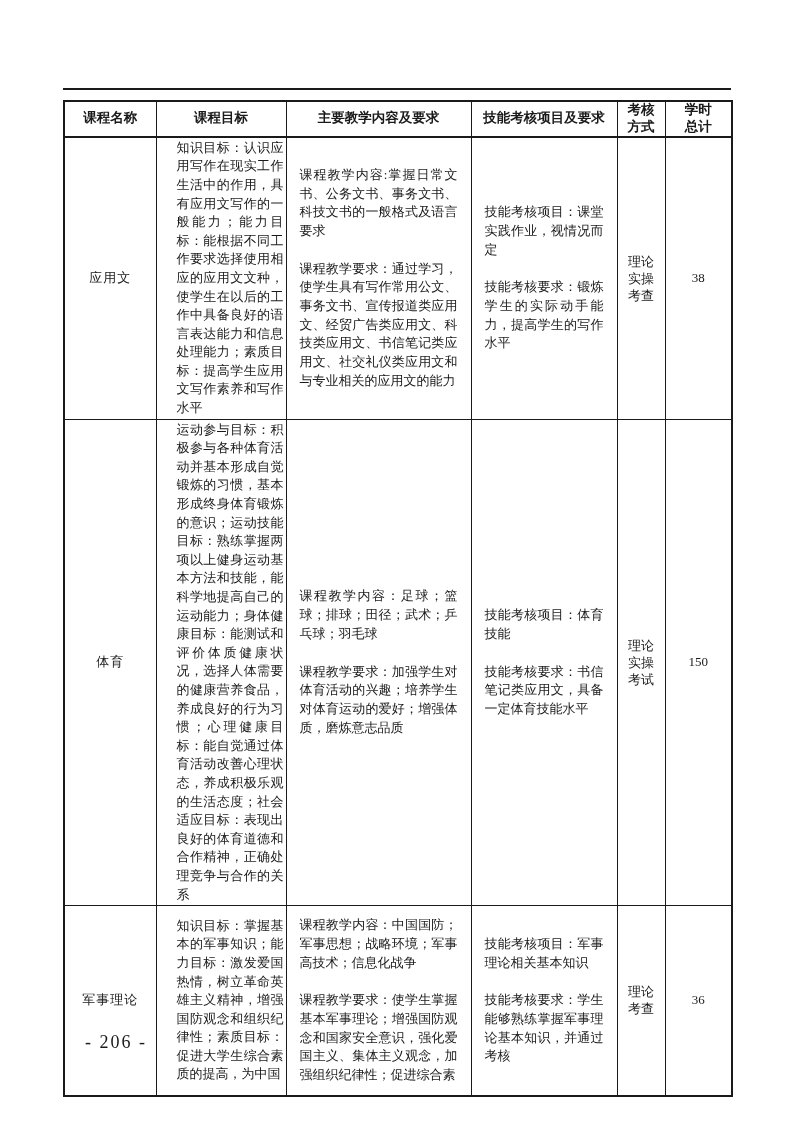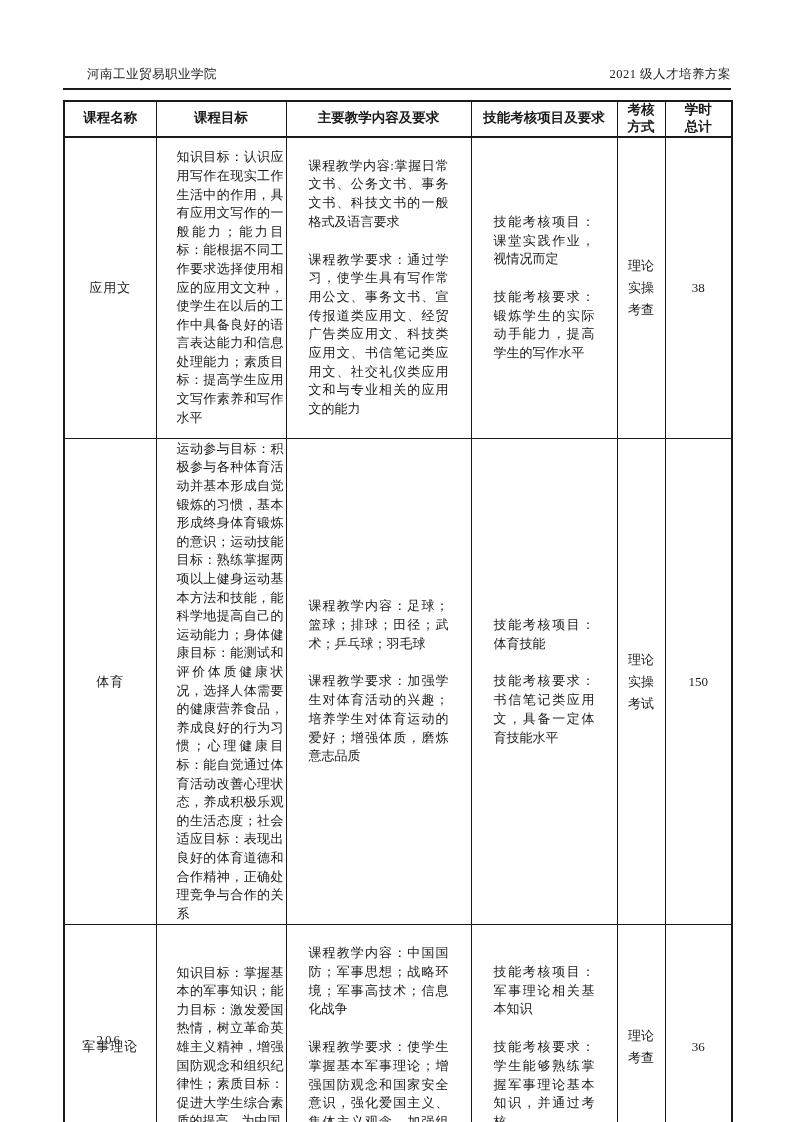--- a/index.html
+++ b/index.html
@@ -50,40 +50,36 @@
 
   .c-name { text-align: center; letter-spacing: 1px; margin-left: 32px; }
   .c-obj {
     text-align: justify; text-justify: inter-character;
     padding: 1px 2px 1px 20px; line-height: 18.6px;
   }
   .c-text {
     text-align: justify; text-justify: inter-character;
     padding: 2px 5px; line-height: 18.7px;
   }
-  .c-text p { margin: 17px; }
+  .c-text p { margin: 8px; }
   .c-text p.gap { margin-top: 19px; }
-  .c-method { text-align: center; line-height: 22px; }
+  .c-method { text-align: center; line-height: 17px; }
   .c-hours { text-align: center; }
   .pre { white-space: pre-line; }
 
   .doc-footer {
     position: absolute; top: 1032px; left: 85px;
-    font-size: 13px; letter-spacing: 2px;
+    font-size: 18px; letter-spacing: 2px;
   }
 </style>
 </head>
 <body>
 
 <div class="page">
 
-  <div class="doc-header">
-    <span class="left">河南工业贸易职业学院</span>
-    <span class="right">2021 级人才培养方案</span>
-  </div>
   <div class="header-rule"></div>
 
   <table class="course-table">
     <colgroup>
       <col class="c1">
         <col class="c2">
         <col class="c3">
         <col class="c4">
         <col class="c5">
         <col class="c6">

